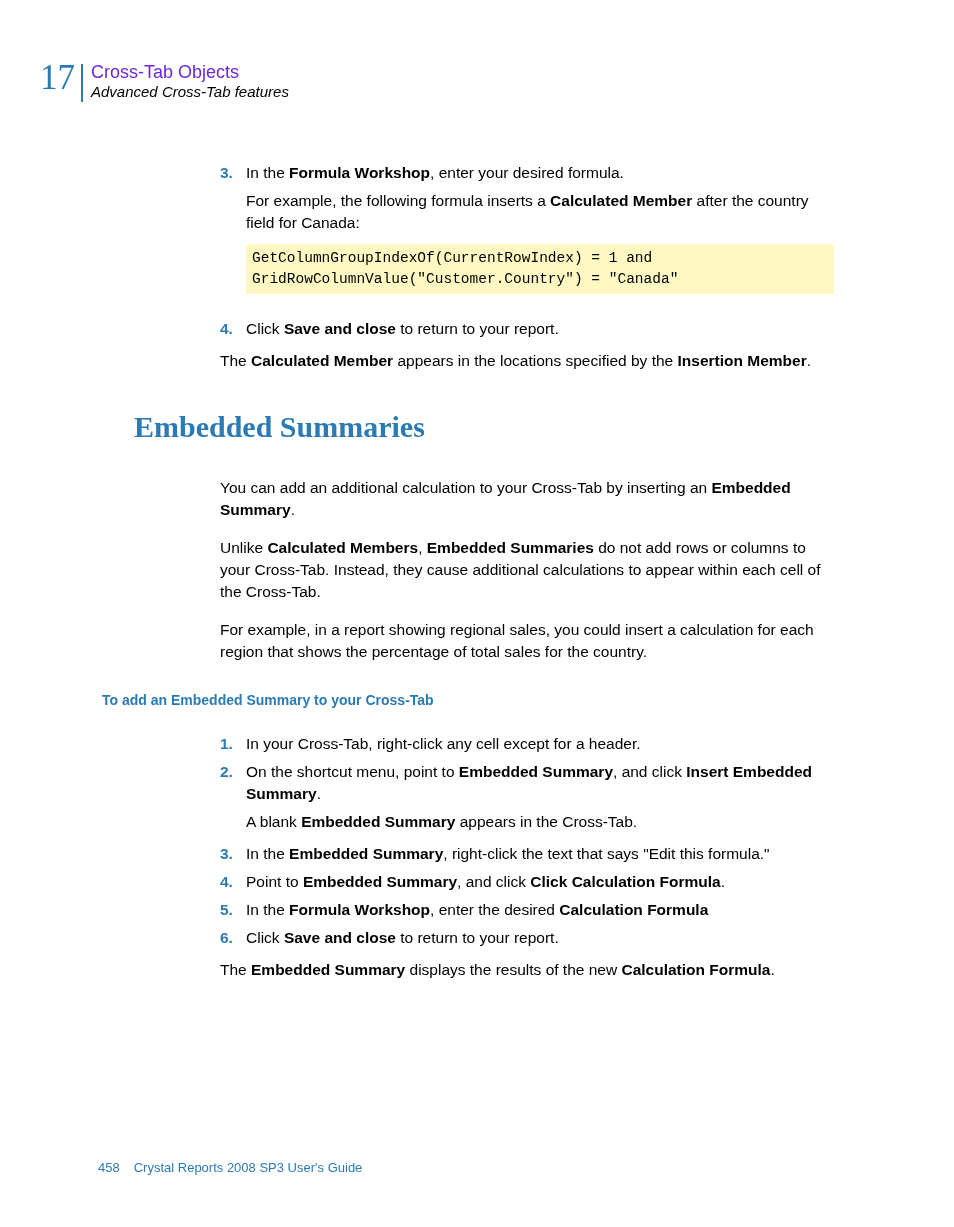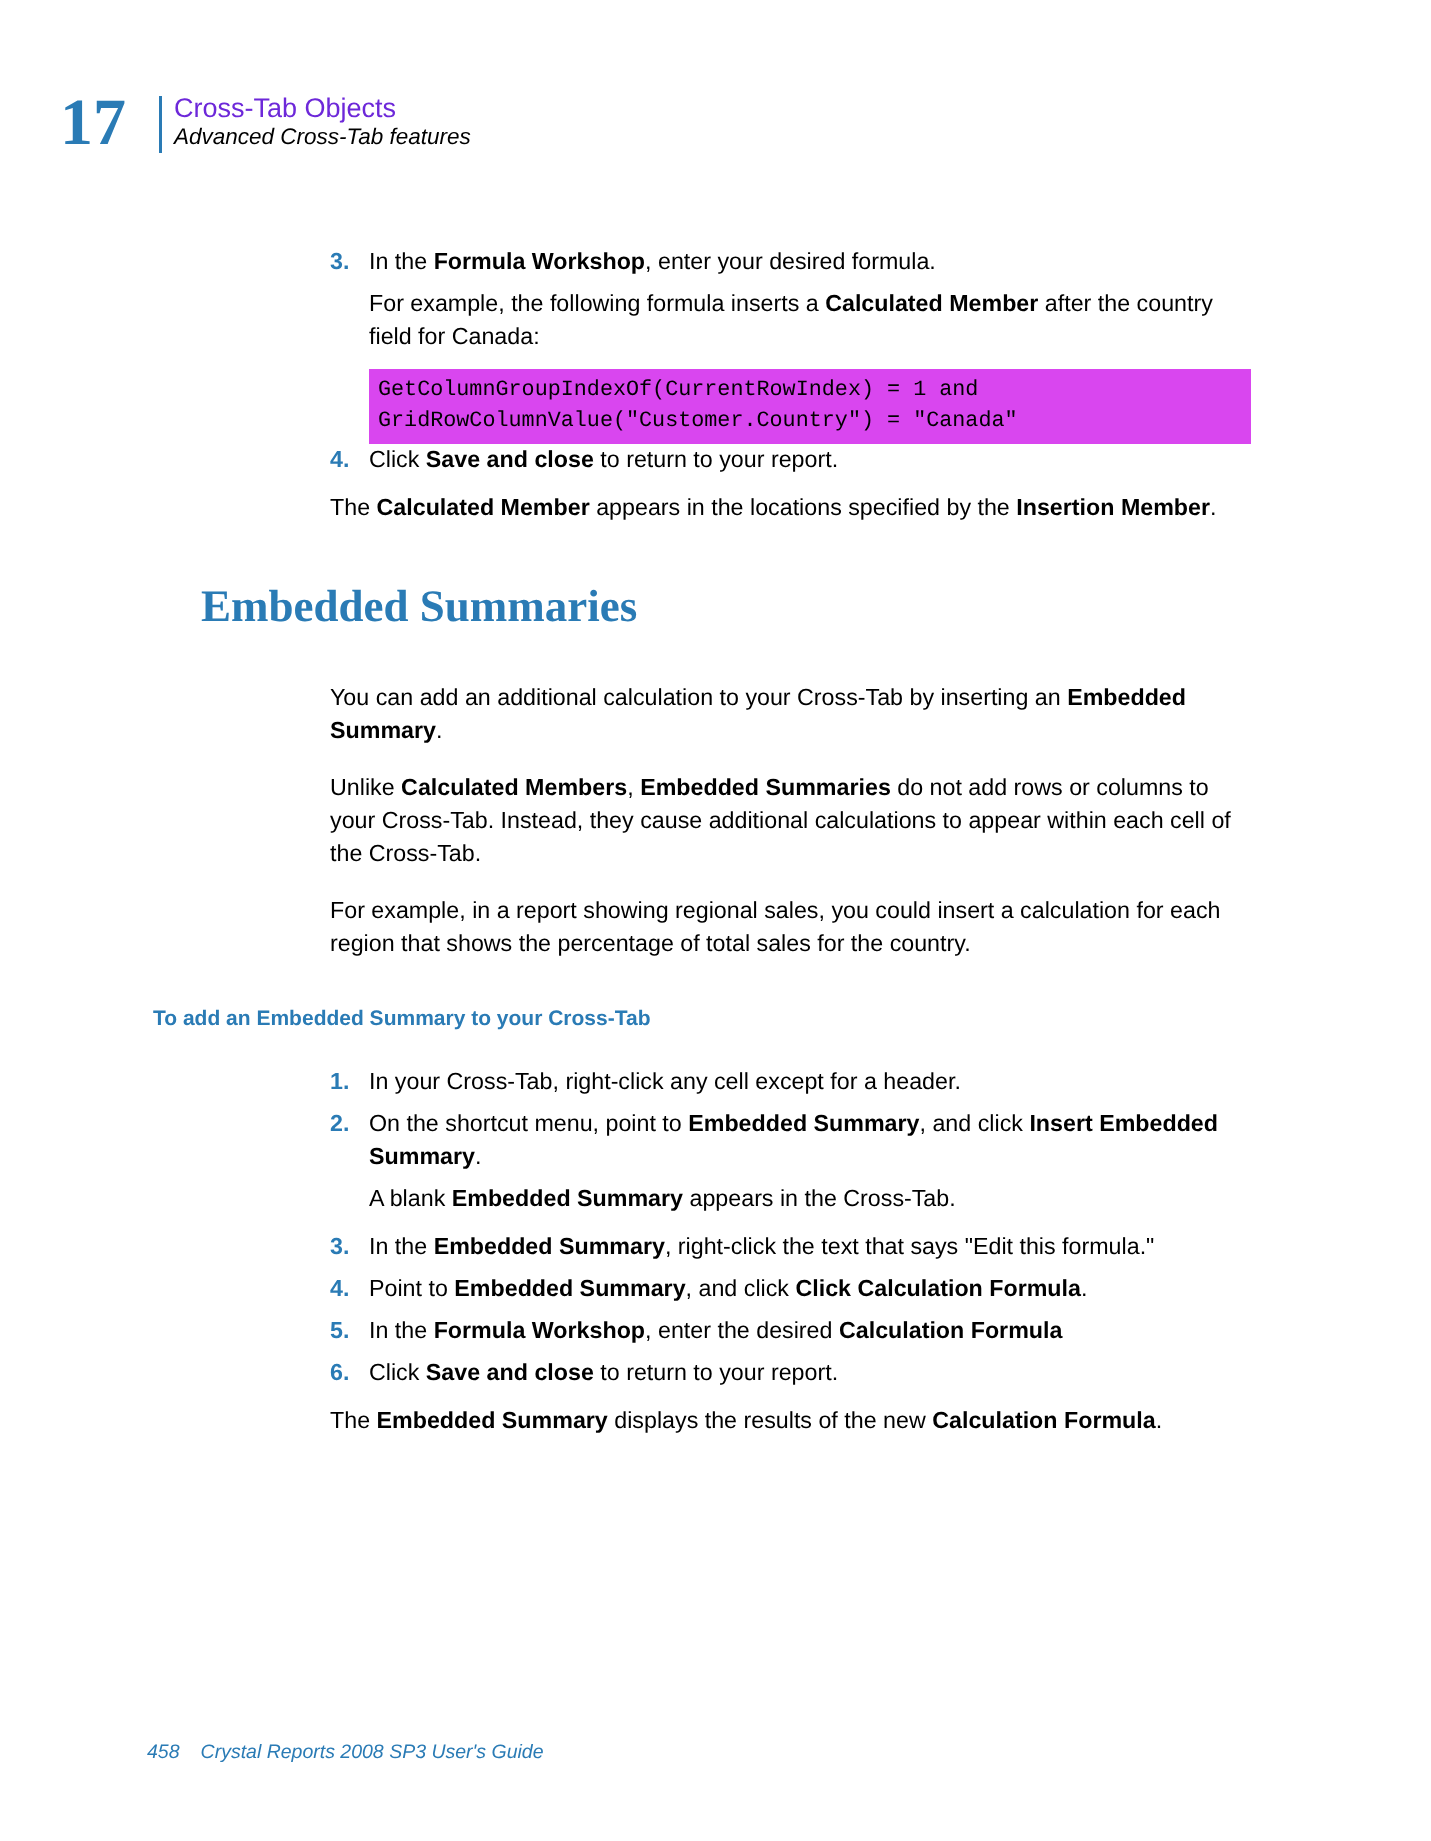--- a/index.html
+++ b/index.html
@@ -12,25 +12,25 @@
     position: relative;
     padding: 60px 120px 60px 40px;
   }
   .page-header {
     display: flex;
     align-items: flex-start;
     margin-bottom: 60px;
   }
   .chapter-num {
     font-family: Georgia, 'Times New Roman', serif;
-    font-size: 44px;
+    font-size: 35px;
     color: #2a7bb5;
-    font-weight: bold;
+    font-weight: normal;
     line-height: 1;
-    padding-right: 22px;
+    padding-right: 6px;
   }
   .vbar {
     width: 2px;
     background: #2a7bb5;
     height: 38px;
     margin-right: 8px;
     margin-top: 4px;
   }
   .header-text { padding-top: 2px; }
   .header-line1 { font-size: 18px; color: #6d28d9; }
@@ -46,23 +46,23 @@
     color: #2a7bb5;
     font-weight: bold;
     width: 26px;
     flex-shrink: 0;
   }
   .ol-body { flex: 1; }
   .step-sub { margin-left: 26px; margin-bottom: 10px; margin-top:4px;}
   .code-block {
     font-family: "Courier New", monospace;
     font-size: 14.5px;
-    background: #d946ef;
+    background: #fef9c3;
     padding: 4px 6px;
-    margin: 10px 0 0 26px;
+    margin: 10px 0 24px 26px;
     line-height: 1.45;
     white-space: pre;
   }
   .h1 {
     font-family: Georgia, 'Times New Roman', serif;
     color: #2a7bb5;
     font-size: 30px;
     font-weight: bold;
     margin: 34px 0 28px -86px;
   }
@@ -72,21 +72,20 @@
     font-size: 14px;
     font-weight: bold;
     margin: 28px 0 22px -118px;
   }
   .footer {
     position: absolute;
     bottom: 52px;
     left: 98px;
     font-size: 13px;
     color: #2a7bb5;
-    font-style: italic;
   }
   .footer .pnum { margin-right: 14px; }
   b { font-weight: bold; }
 </style>
 </head>
 <body>
 
 <div class="page-header">
   <div class="chapter-num">17</div>
   <div class="vbar"></div>

